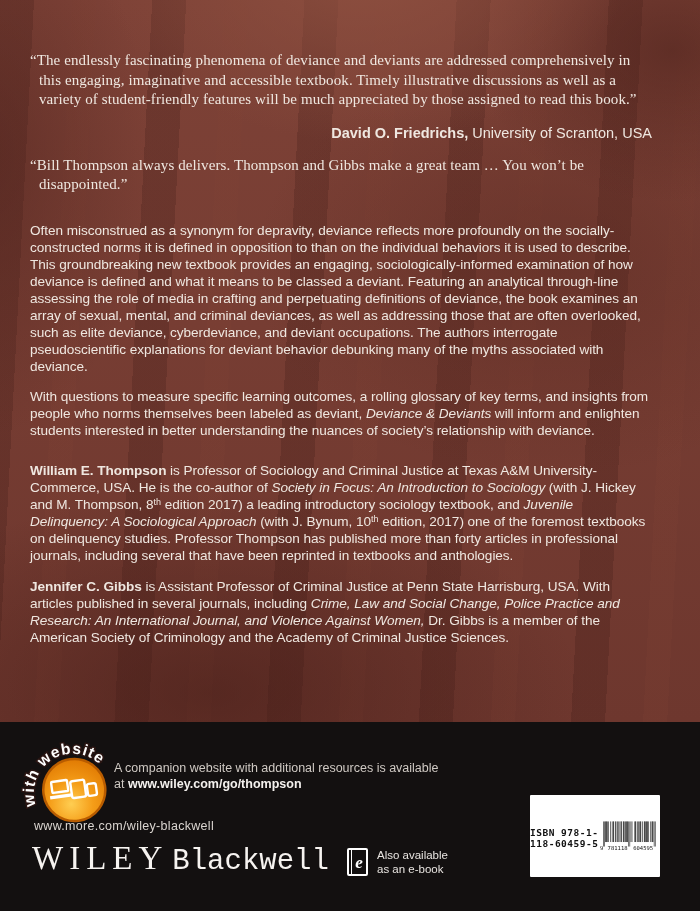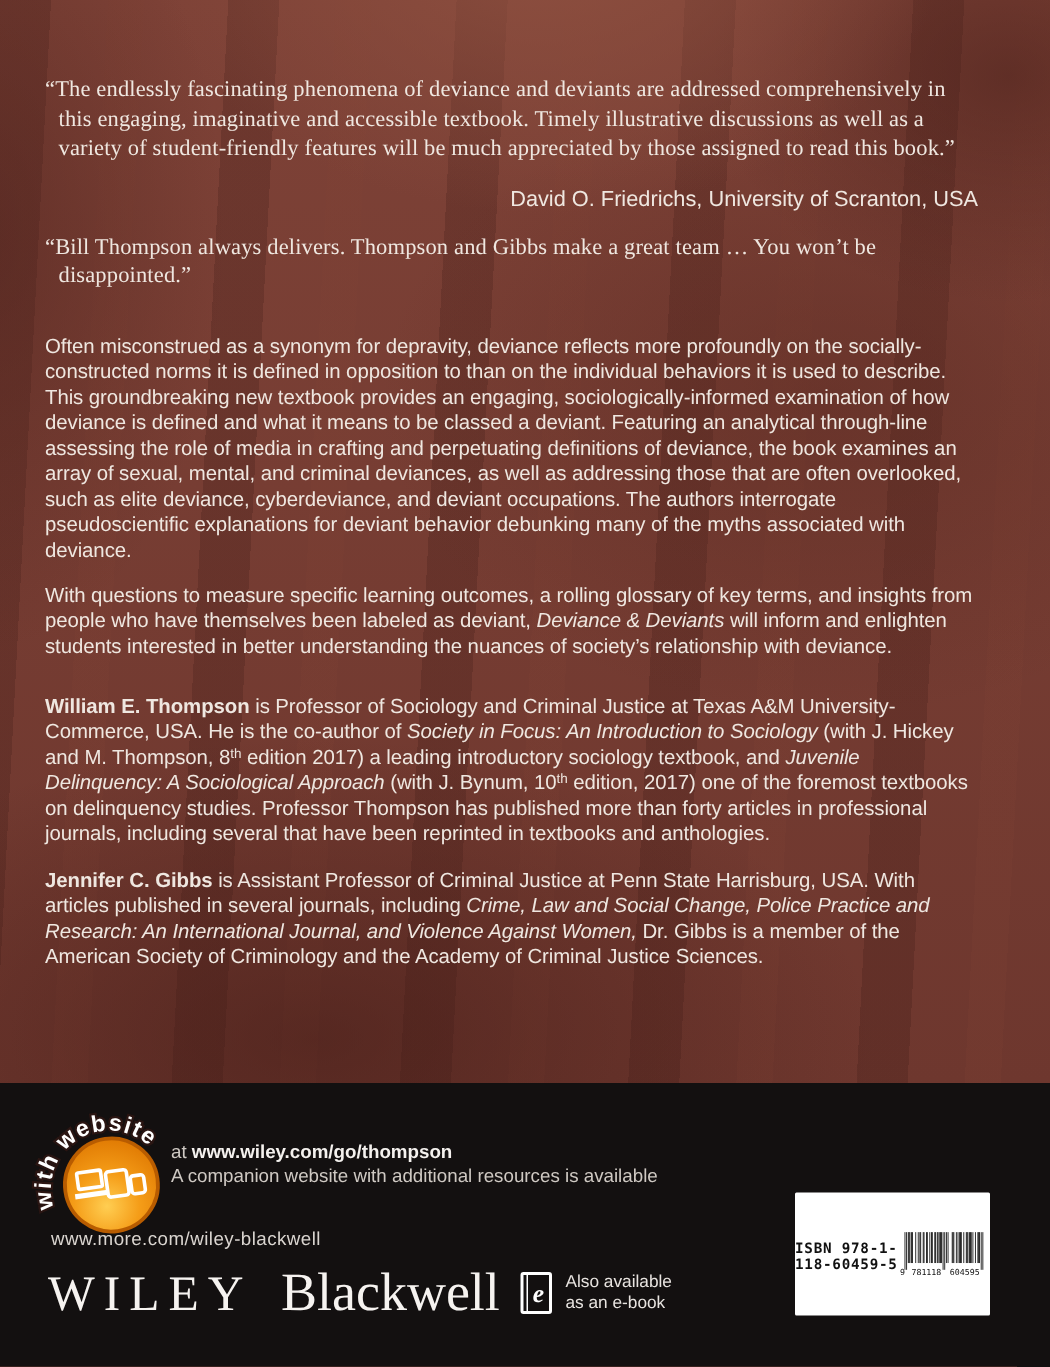--- a/index.html
+++ b/index.html
@@ -33,21 +33,21 @@
     padding-left:9px;text-indent:-9px;
     letter-spacing:.1px;
     font-family:Liberation Serif, serif;
   }
   .attribution{
     text-align:right;
     font-size:14.5px;
     margin-top:9px;
     padding-right:2px;
   }
-  .attribution .attr-name{font-weight:normal;margin-left:12px;}
+  .attribution .attr-name{font-weight:bold;margin-left:12px;}
   .attribution .attr-affil{}
   .quote2{margin-top:15px;}
 
   .body-para{
     font-size:13.6px;line-height:17px;letter-spacing:-.05px;
   }
   .para1{margin-top:27px;}
   .para2{margin-top:12px;}
   .bio1{margin-top:23px;}
   .bio2{margin-top:14px;}
@@ -68,22 +68,22 @@
   .companion .url{font-weight:bold;color:#F4F1EE;}
 
   .wiley-url{position:absolute;left:34px;top:97px;font-size:12.5px;letter-spacing:.3px;color:#DAD5D0;}
 
   .brand{position:absolute;left:32px;top:118px;white-space:nowrap;}
   .brand .wiley{
     font-family:"Liberation Serif",serif;
     font-size:33px;letter-spacing:6px;color:#F6F3F0;
   }
   .brand .blackwell{
-    font-family:Liberation Serif, serif;
-    font-size:36px;color:#F6F3F0;margin-left:19px;
+    font-family:Liberation Mono, monospace;
+    font-size:29px;color:#F6F3F0;margin-left:4px;
   }
 
   .ebook{position:absolute;left:347px;top:126px;display:flex;align-items:center;}
   .ebook-icon{
     width:17px;height:24px;border:2px solid #fff;border-radius:2px;
     position:relative;display:flex;align-items:center;justify-content:center;
     background:#131010;
   }
   .ebook-icon:before{
     content:"";position:absolute;left:2px;top:0;bottom:0;width:1px;background:#fff;
@@ -118,21 +118,21 @@
   <div class="red-section">
     <div class="red-inner">
 
       <p class="quote quote1">“The endlessly fascinating phenomena of deviance and deviants are addressed comprehensively in this engaging, imaginative and accessible textbook. Timely illustrative discussions as well as a variety of student-friendly features will be much appreciated by those assigned to read this book.”</p>
       <p class="attribution"><span class="attr-name">David O. Friedrichs,</span><span class="attr-affil"> University of Scranton, USA</span></p>
 
       <p class="quote quote2">“Bill Thompson always delivers. Thompson and Gibbs make a great team … You won’t be disappointed.”</p>
 
       <p class="body-para para1">Often misconstrued as a synonym for depravity, deviance reflects more profoundly on the socially-constructed norms it is defined in opposition to than on the individual behaviors it is used to describe. This groundbreaking new textbook provides an engaging, sociologically-informed examination of how deviance is defined and what it means to be classed a deviant. Featuring an analytical through-line assessing the role of media in crafting and perpetuating definitions of deviance, the book examines an array of sexual, mental, and criminal deviances, as well as addressing those that are often overlooked, such as elite deviance, cyberdeviance, and deviant occupations. The authors interrogate pseudoscientific explanations for deviant behavior debunking many of the myths associated with deviance.</p>
 
-      <p class="body-para para2"><span>With questions to measure specific learning outcomes, a rolling glossary of key terms, and insights from people who have themselves been labeled as deviant, </span><i>Deviance &amp; Deviants</i><span> will inform and enlighten students interested in better understanding the nuances of society’s relationship with deviance.</span></p>
+      <p class="body-para para2"><span>With questions to measure specific learning outcomes, a rolling glossary of key terms, and insights from people who norms themselves been labeled as deviant, </span><i>Deviance &amp; Deviants</i><span> will inform and enlighten students interested in better understanding the nuances of society’s relationship with deviance.</span></p>
 
       <p class="body-para bio1"><b>William E. Thompson</b><span> is Professor of Sociology and Criminal Justice at Texas A&amp;M University-Commerce, USA. He is the co-author of </span><i>Society in Focus: An Introduction to Sociology</i><span> (with J. Hickey and M. Thompson, 8</span><sup>th</sup><span> edition 2017) a leading introductory sociology textbook, and </span><i>Juvenile Delinquency: A Sociological Approach</i><span> (with J. Bynum, 10</span><sup>th</sup><span> edition, 2017) one of the foremost textbooks on delinquency studies. Professor Thompson has published more than forty articles in professional journals, including several that have been reprinted in textbooks and anthologies.</span></p>
 
       <p class="body-para bio2"><b>Jennifer C. Gibbs</b><span> is Assistant Professor of Criminal Justice at Penn State Harrisburg, USA. With articles published in several journals, including </span><i>Crime, Law and Social Change, Police Practice and Research: An International Journal, and Violence Against Women,</i><span> Dr. Gibbs is a member of the American Society of Criminology and the Academy of Criminal Justice Sciences.</span></p>
 
     </div>
   </div>
 
   <div class="footer">
 
@@ -156,22 +156,22 @@
             <rect x="34" y="53" width="16" height="11" rx="1"></rect>
             <path d="M31,68.5 L53,68.5" stroke-width="3.4"></path>
             <rect x="53" y="55" width="14" height="17" rx="2"></rect>
             <rect x="69" y="60" width="9" height="12" rx="2"></rect>
           </g>
         </g>
       </svg>
     </div>
 
     <div class="companion">
+      <div>A companion website with additional resources is available</div>
       <div><span>at </span><span class="url">www.wiley.com/go/thompson</span></div>
-      <div>A companion website with additional resources is available</div>
     </div>
 
     <div class="wiley-url">www.more.com/wiley-blackwell</div>
 
     <div class="brand">
       <span class="wiley">WILEY</span><span class="blackwell">Blackwell</span>
     </div>
 
     <div class="ebook">
       <div class="ebook-icon">

